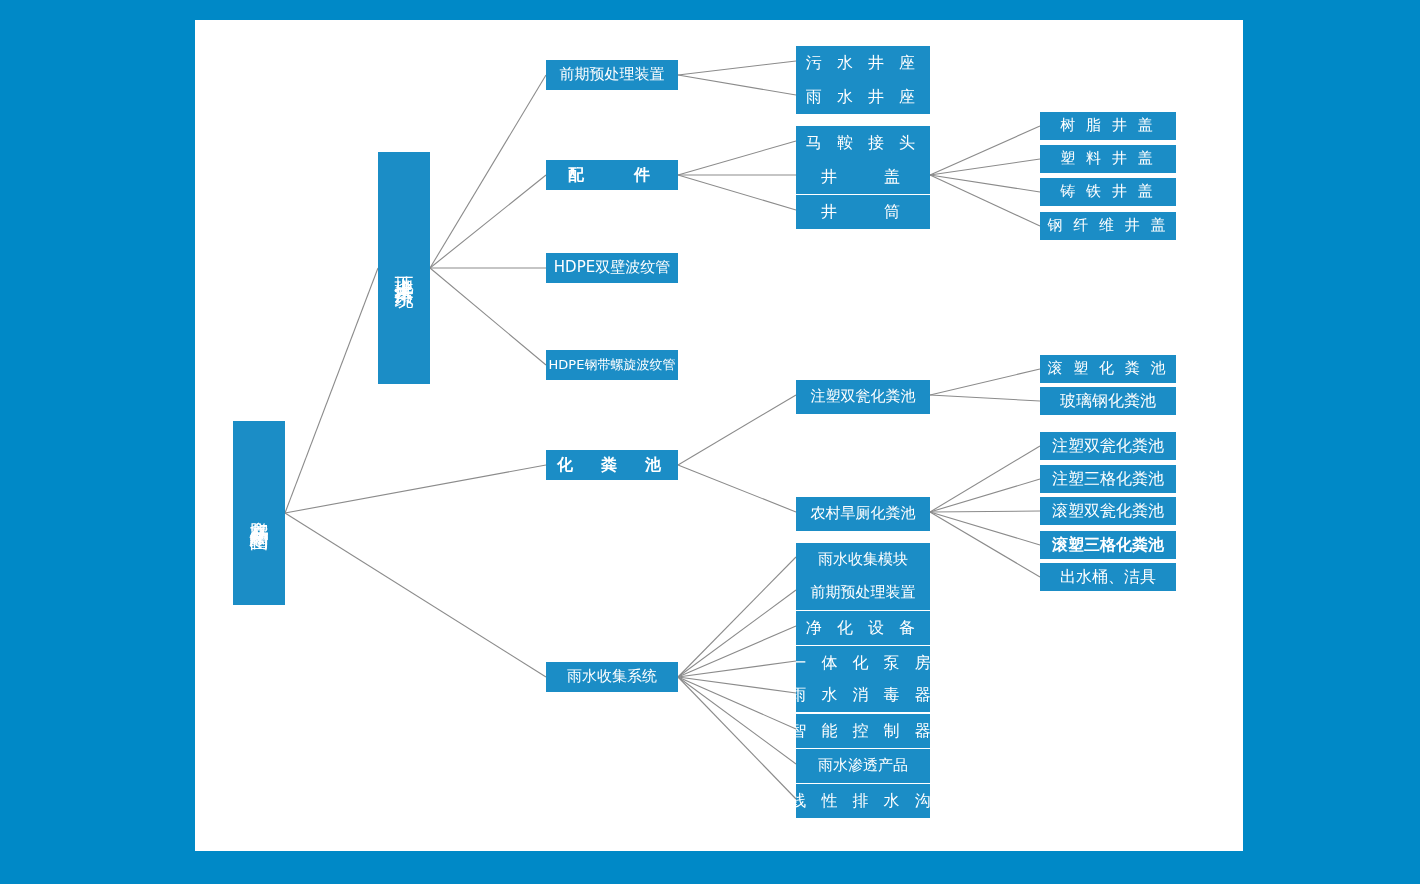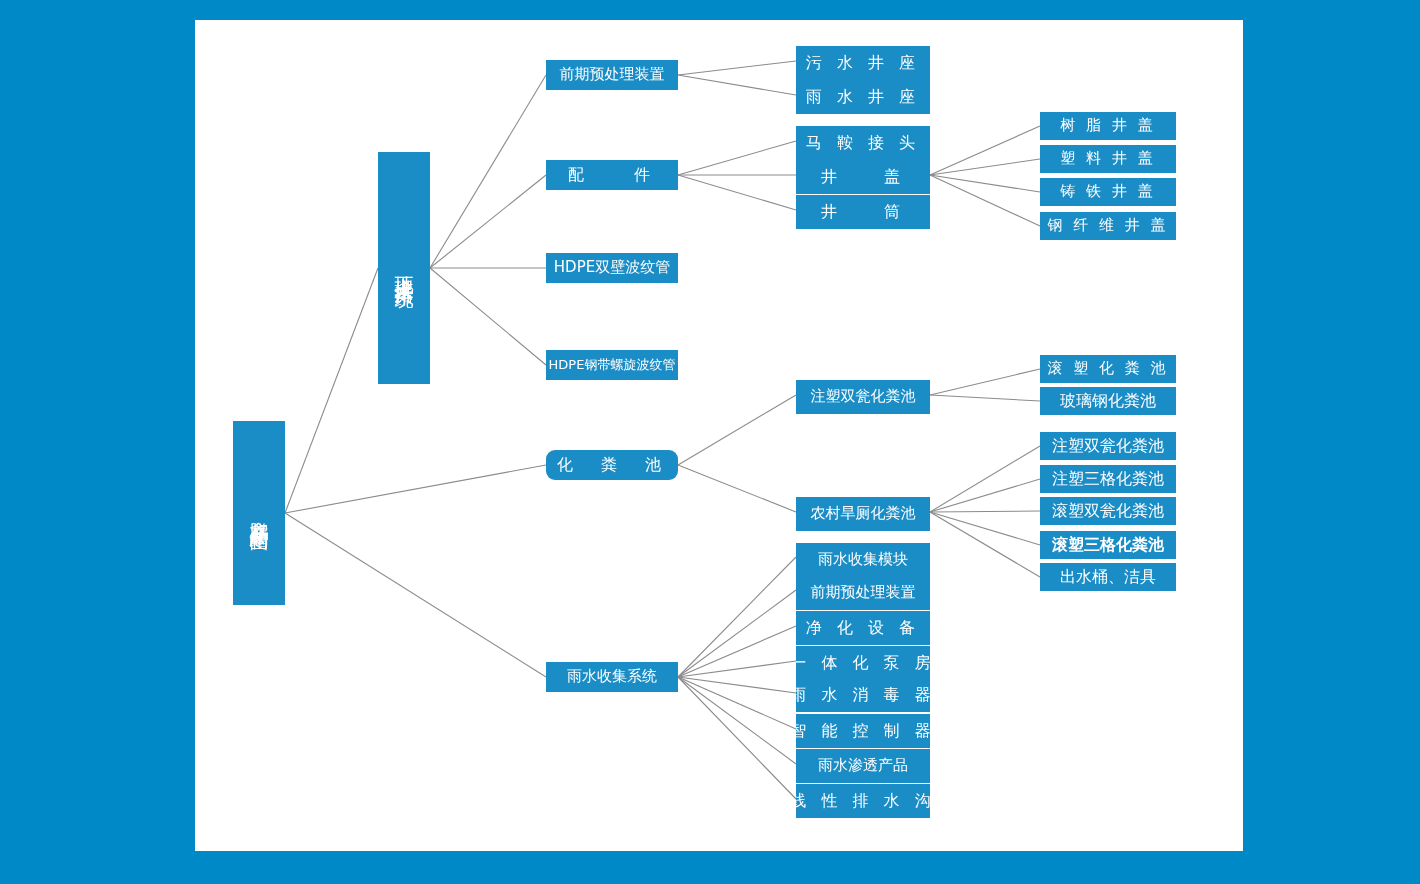--- a/index.html
+++ b/index.html
@@ -65,21 +65,21 @@
     height: 232px;
     font-size: 19px;
     letter-spacing: 3px;
   }
   .n-l2 {
     left: 546px;
     width: 132px;
     height: 30px;
     font-size: 16px;
   }
-  .n-l2.wide-letter { letter-spacing: 6px; }
+  .n-l2.wide-letter { letter-spacing: 6px; font-weight: bold; }
   .n-l2.tight { font-size: 15px; letter-spacing: 0px; }
   .n-l3 {
     left: 796px;
     width: 134px;
     height: 34px;
     font-size: 16px;
   }
   .n-l3.sp { letter-spacing: 5px; }
   .n-l3.tight { font-size: 15px; letter-spacing: 0px; }
   .n-l4 {
@@ -146,21 +146,21 @@
   </svg>
 
   <div class="node vertical n-root">鑫鹏产品结构图</div>
 
   <div class="node vertical n-l1">地下排水排污系统</div>
 
   <div class="node n-l2 tight" style="top:60px;">前期预处理装置</div>
   <div class="node n-l2 wide-letter" style="top:160px;">配　　件</div>
   <div class="node n-l2 tight" style="top:253px;">HDPE双壁波纹管</div>
   <div class="node n-l2 tight" style="top:350px; font-size:13px;">HDPE钢带螺旋波纹管</div>
-  <div class="node n-l2 wide-letter" style="top:450px;border-radius:9px;">化　粪　池</div>
+  <div class="node n-l2 wide-letter" style="top:450px;">化　粪　池</div>
   <div class="node n-l2 tight" style="top:662px;">雨水收集系统</div>
 
   <div class="node n-l3 sp" style="top:46px;">污 水 井 座</div>
   <div class="node n-l3 sp" style="top:80px;">雨 水 井 座</div>
 
   <div class="node n-l3 sp" style="top:126px;">马 鞍 接 头</div>
   <div class="node n-l3 sp" style="top:160px;">井　　盖</div>
   <div class="node n-l3 sp" style="top:195px;">井　　筒</div>
 
   <div class="node n-l3 tight" style="top:380px;">注塑双瓮化粪池</div>

